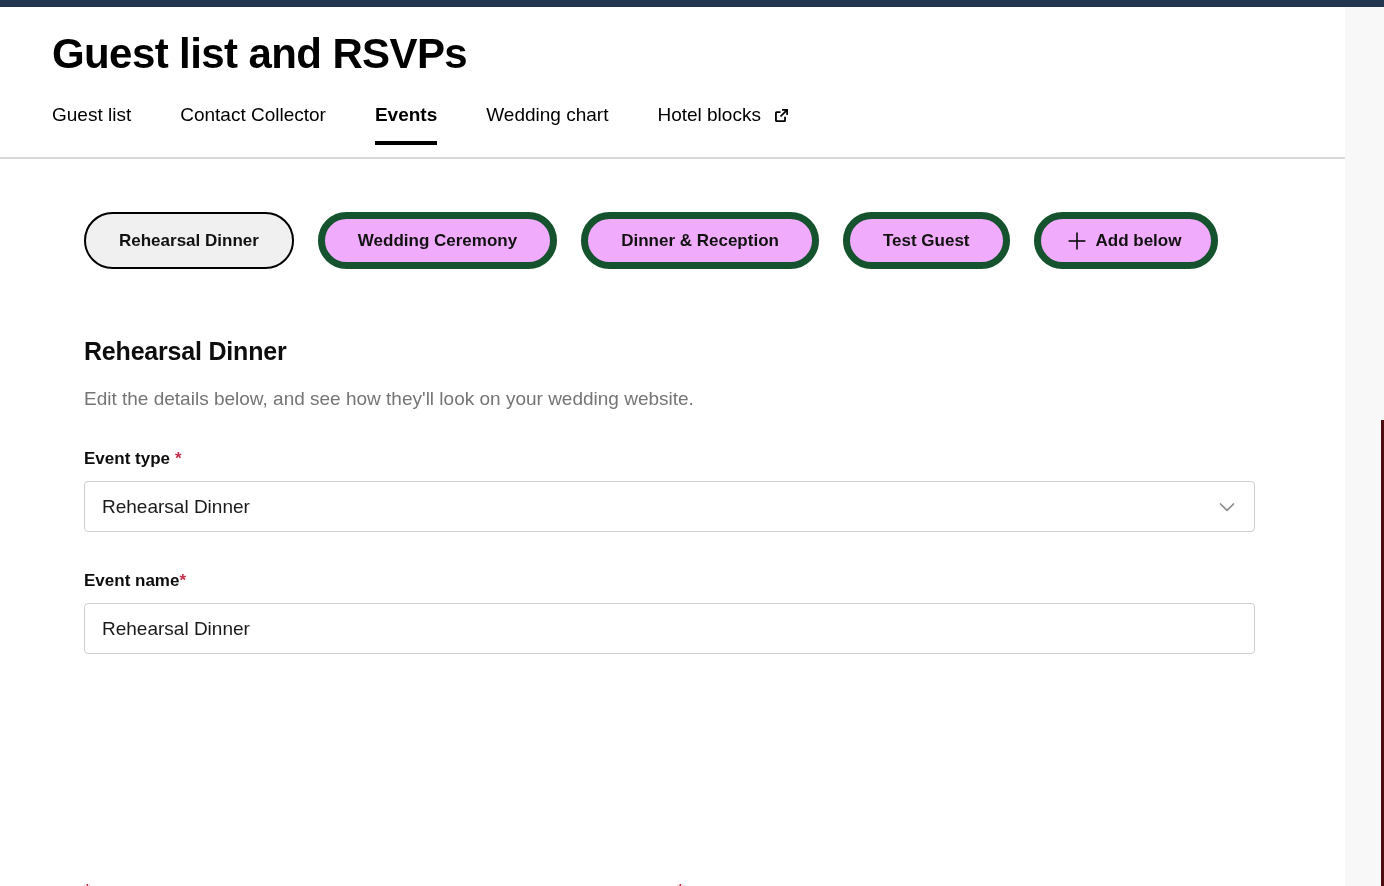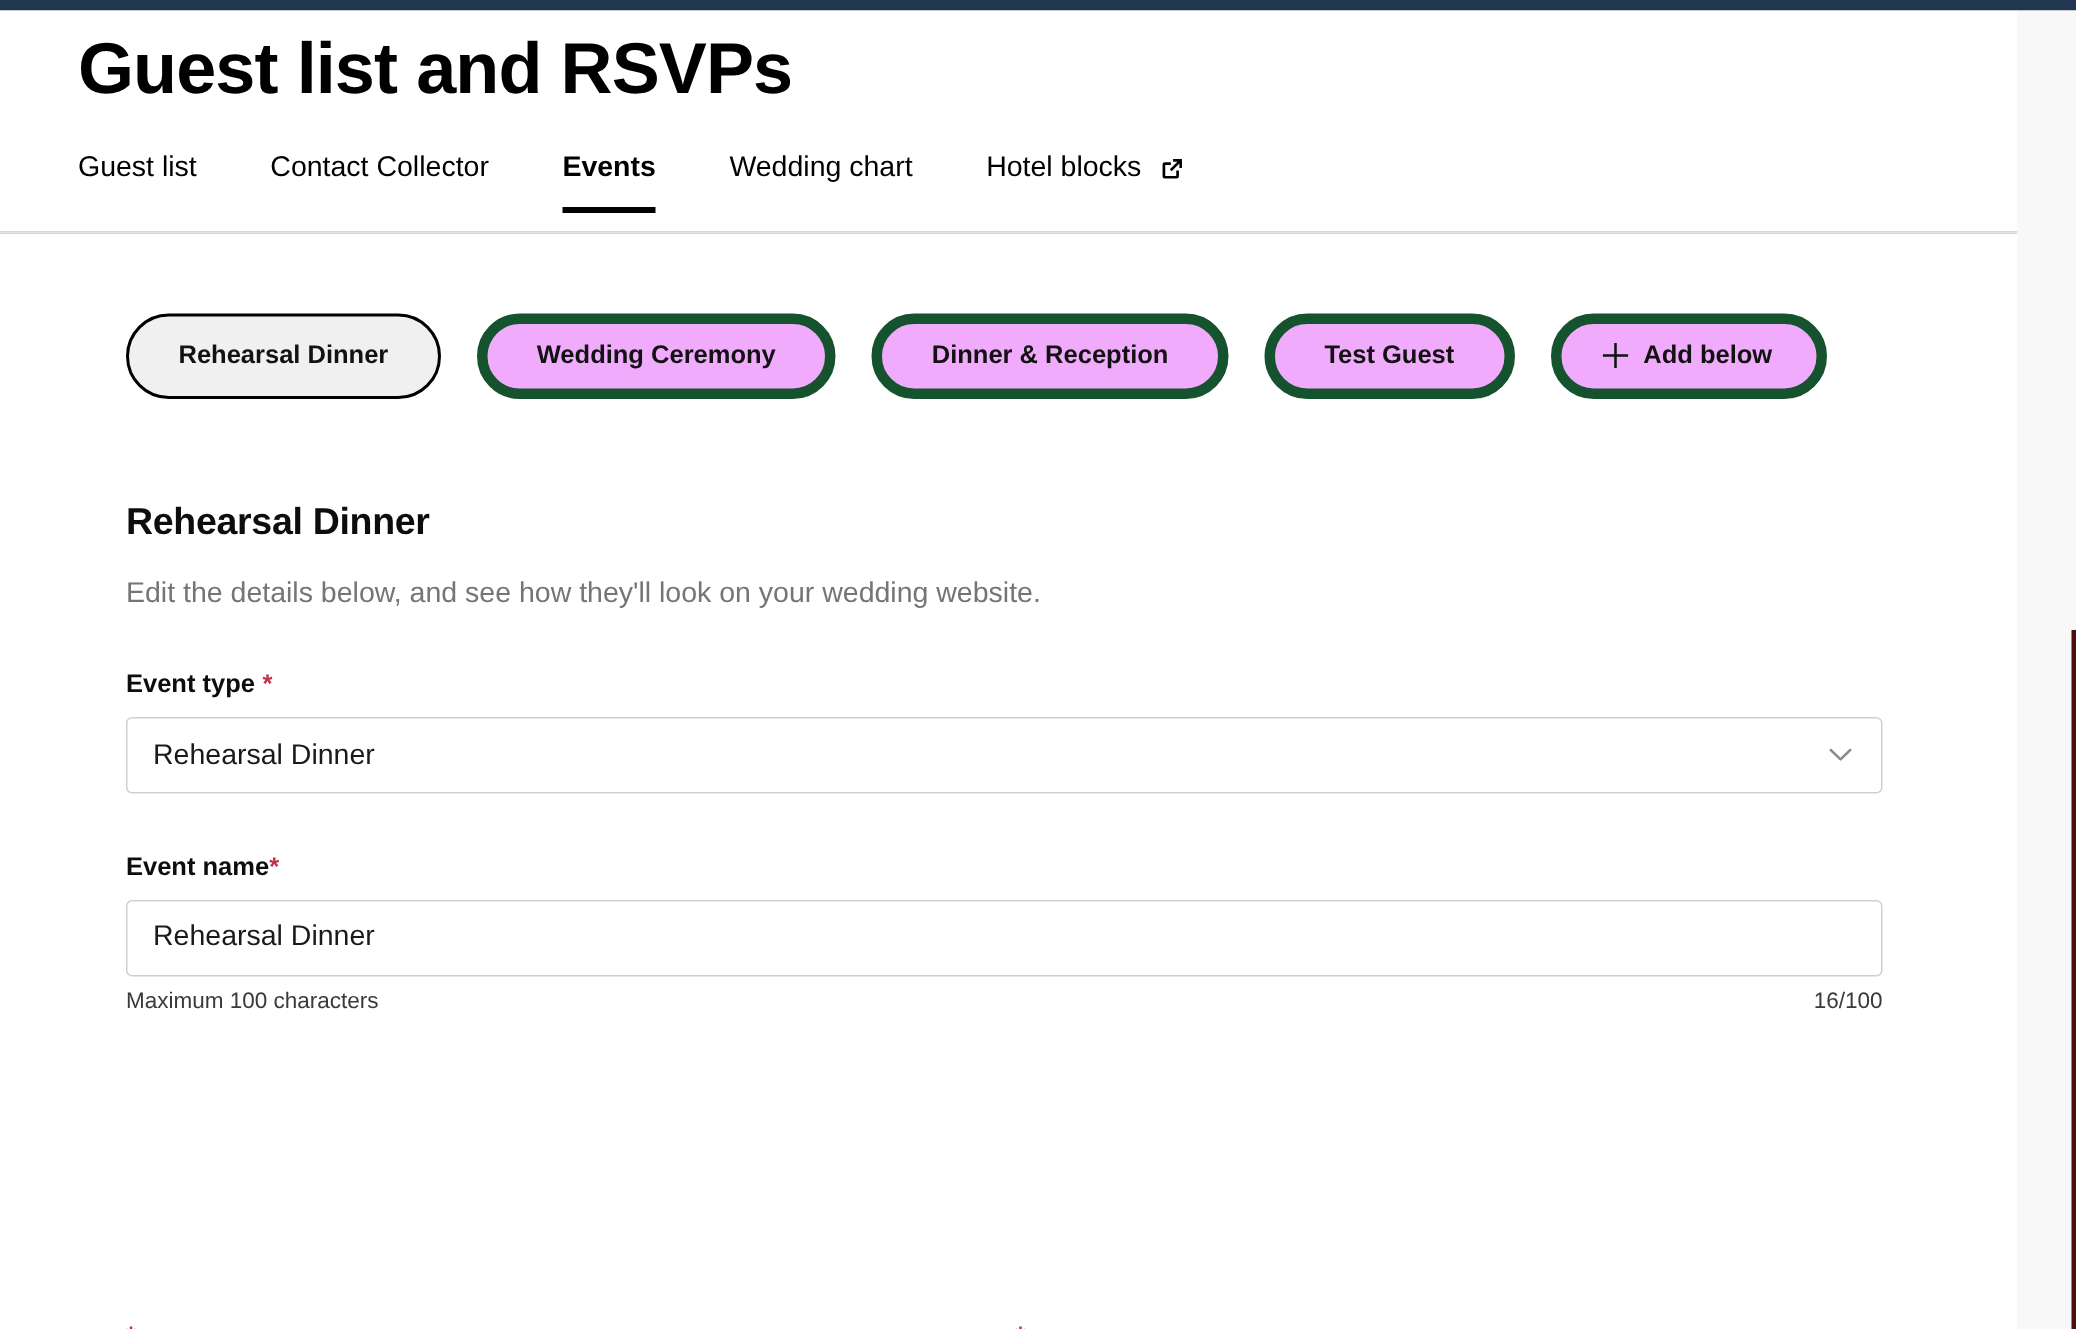--- a/index.html
+++ b/index.html
@@ -56,25 +56,25 @@
     background: #4a0d10;
   }
 
   
   .header {
     position: relative;
     padding: 0 0 0 52px;
   }
 
   .page-title {
-    font-size: 48px;
+    font-size: 42px;
     font-weight: bold;
     letter-spacing: -0.6px;
     color: #000000;
-    padding-top: 14px;
+    padding-top: 24px;
     line-height: 1.1;
   }
 
   .tabs {
     display: flex;
     align-items: flex-start;
     gap: 49px;
     margin-top: 28px;
     height: 52px;
   }
@@ -360,24 +360,20 @@
           </svg>
         </span>
       </div>
     </div>
 
     <div class="field">
       <label class="field-label"><span>Event name</span><span class="req">*</span></label>
       <div class="control">
         <input class="text-input" type="text" value="Rehearsal Dinner" placeholder="Event name" style="">
       </div>
-      <div class="helper-row">
-        <span class="helper-text">Maximum 100 characters</span>
-        <span class="counter">16/100</span>
-      </div>
     </div>
   </div>
 
   <div class="cutoff-row">
     <span class="cutoff-label" style="left:84px;"><span class="req">*</span></span>
     <span class="cutoff-label" style="left:677px;"><span class="req">*</span></span>
   </div>
 
 </div>
 

